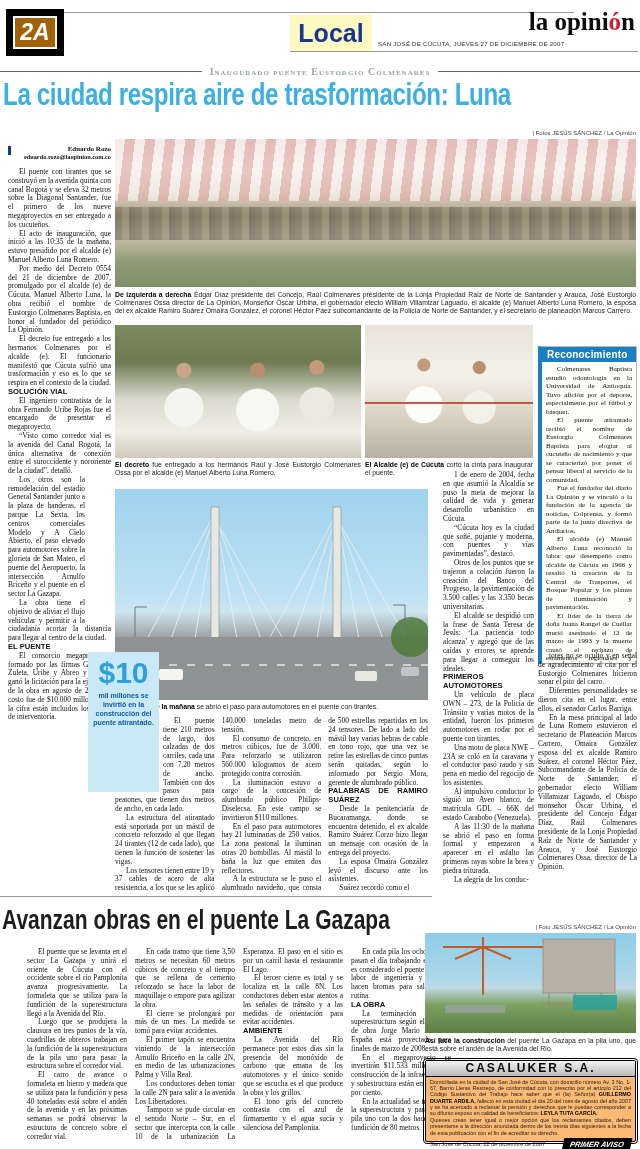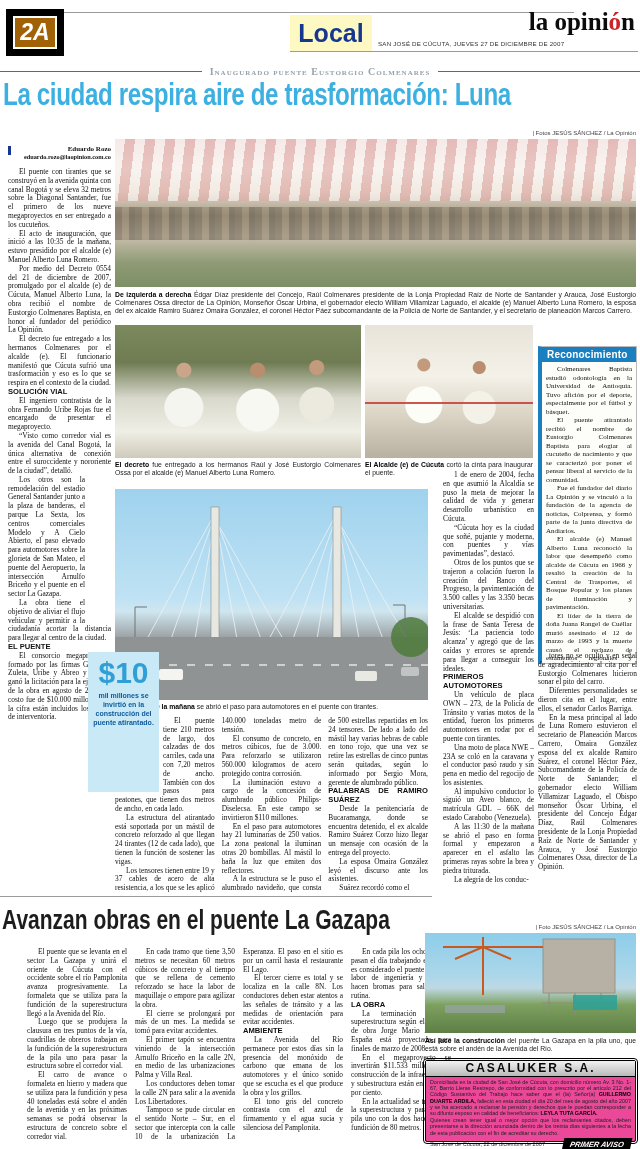--- a/index.html
+++ b/index.html
@@ -91,21 +91,21 @@
   .midcols{left:115px;top:717px;width:313px;height:176px;column-count:3;column-gap:7px;}
   .colfour{left:443px;top:471px;width:91px;height:440px;}
   .rtail{left:538px;top:652px;width:99px;height:256px;}
   
   .sep-rule{left:0;top:896px;width:432px;}
   .headline2{left:2px;top:904px;width:130%;font-family:"Liberation Sans",sans-serif;
     font-weight:bold;font-size:28px;color:#1d1d1d;transform:scaleX(.75);transform-origin:0 0;white-space:nowrap;}
   .cols2{left:4px;top:948px;width:424px;height:201px;column-count:4;column-gap:8px;margin-left:23px;}
   
   .ad{left:425px;top:1060px;width:211px;height:82px;border:1px solid #000;outline:1px solid #000;
-    outline-offset:1px;box-sizing:border-box;background:#ec4899;border-radius:2px;}
+    outline-offset:1px;box-sizing:border-box;background:#fdba74;border-radius:2px;}
   .ad-head{height:15px;background:linear-gradient(180deg,#f2f2f2,#b9b9b9);border-bottom:1px solid #000;
     font-family:"Liberation Sans",sans-serif;font-weight:bold;font-size:12px;line-height:15px;
     text-align:center;letter-spacing:2px;color:#090909;}
   .ad-body{padding:2px 4px 0;font-family:"Liberation Sans",sans-serif;font-size:5.4px;
     line-height:6.2px;text-align:justify;color:#222;}
   .ad-body p{margin:0 0 1px;}
   .ad-body b{color:#000;}
   .ad-foot{display:flex;justify-content:space-between;align-items:center;padding:1px 4px;}
   .ad-date{font-family:"Liberation Sans",sans-serif;font-size:5.6px;color:#333;}
   .ad-badge{background:#000;color:#fff;font-family:"Liberation Sans",sans-serif;font-weight:bold;

